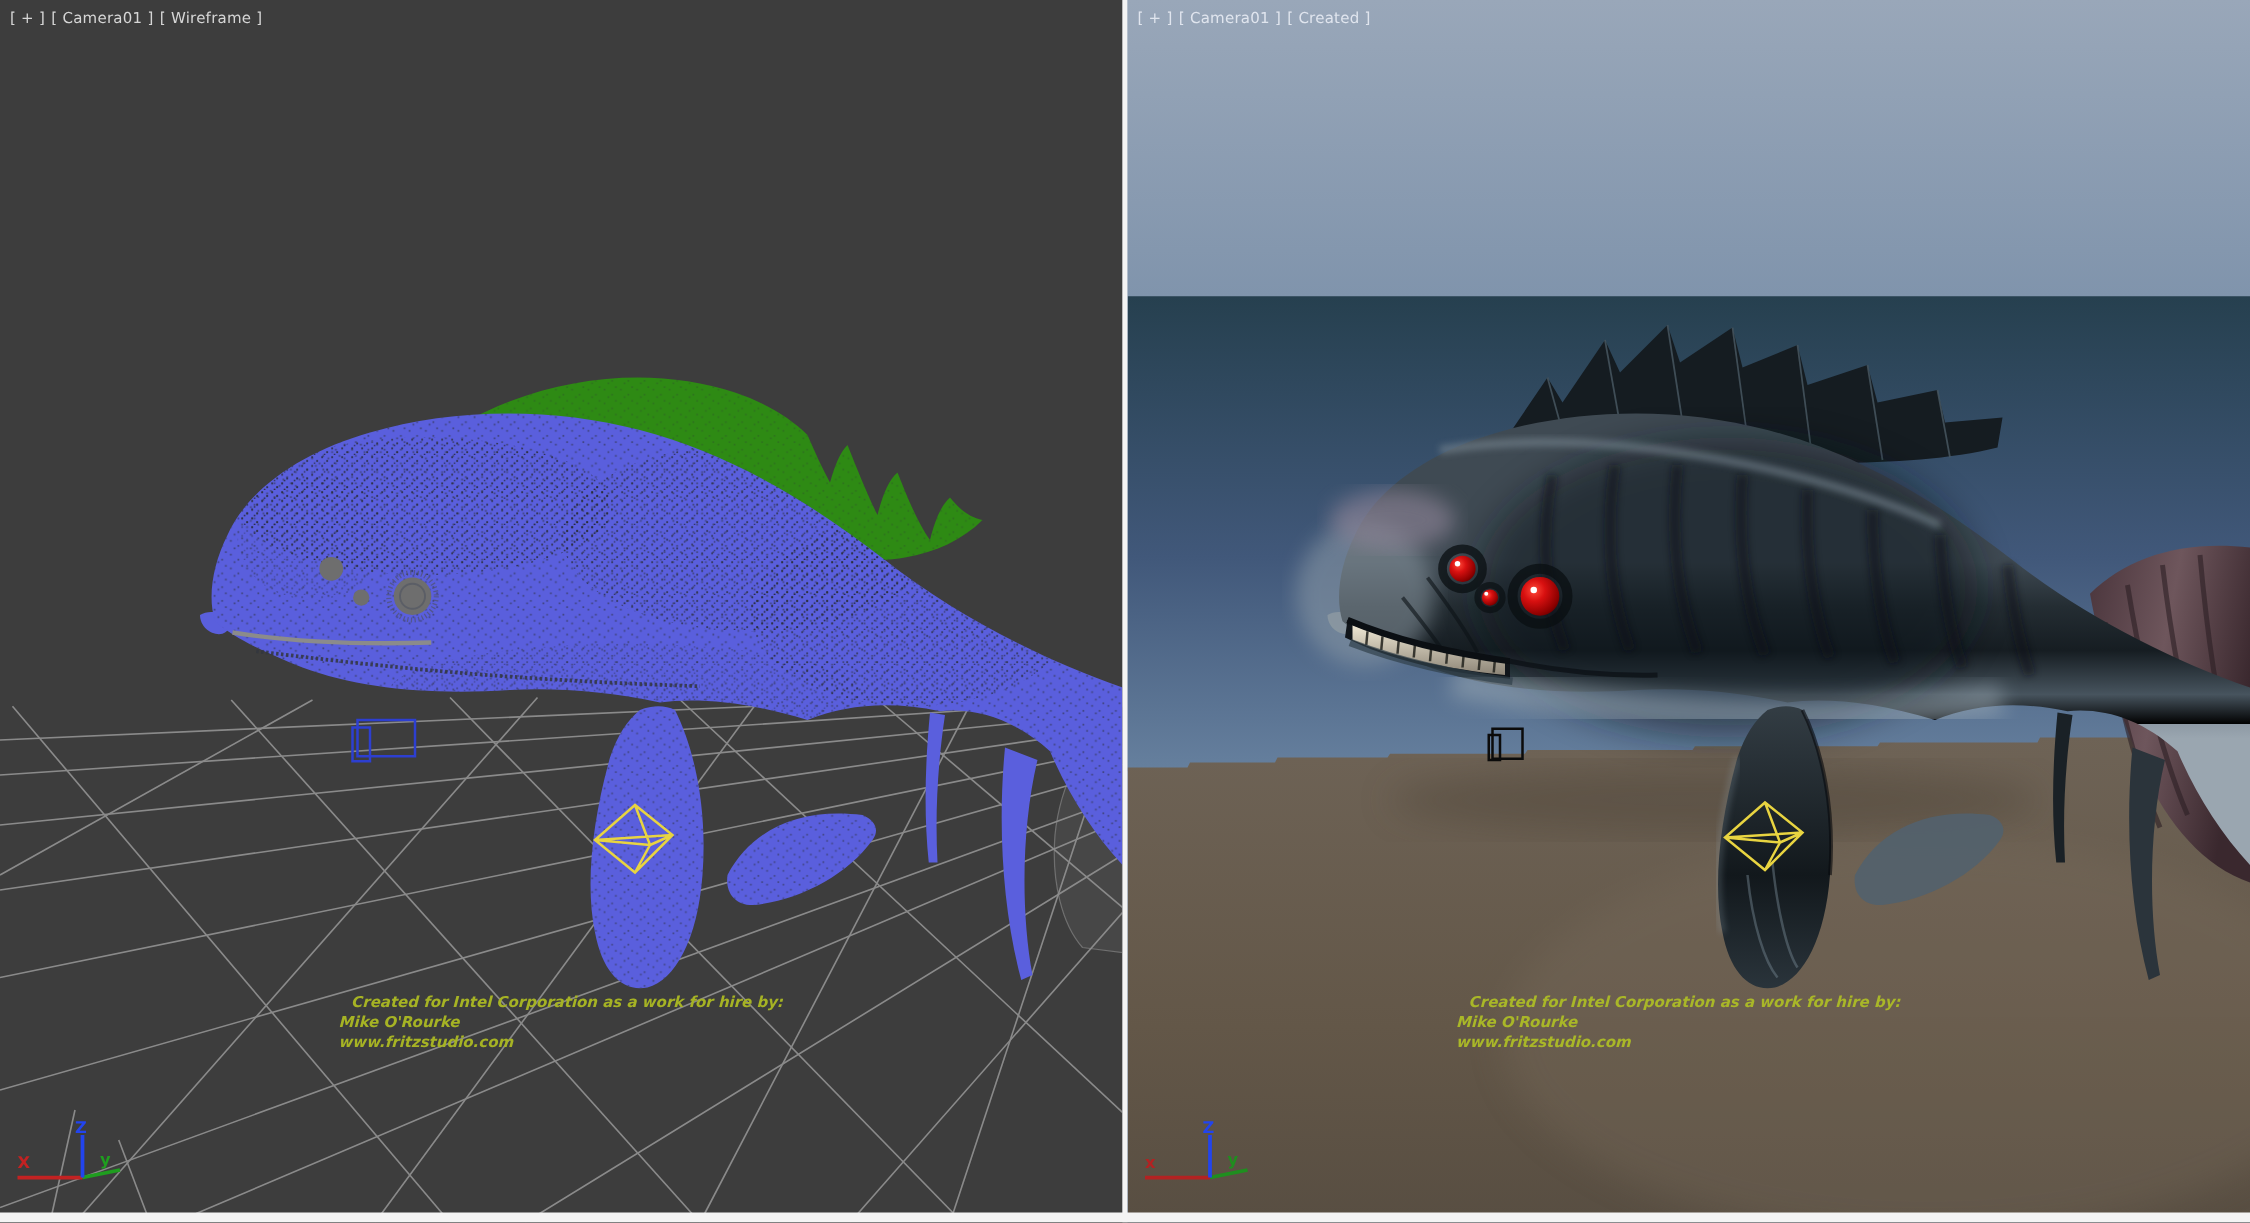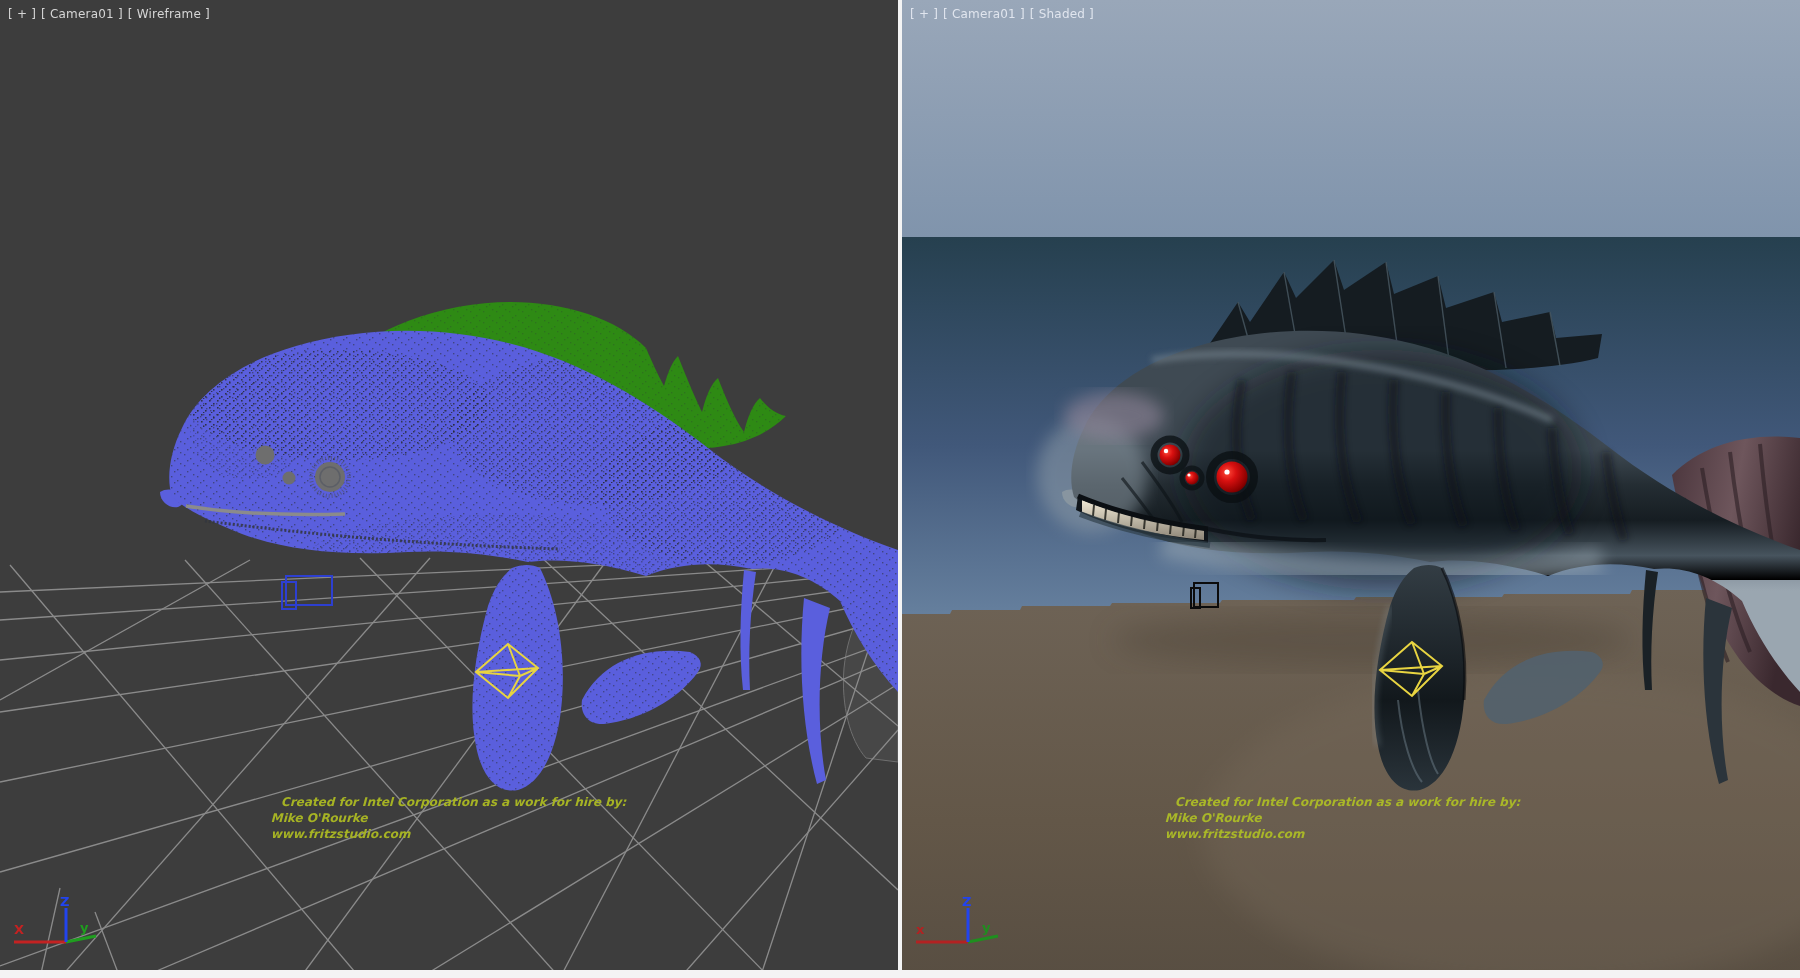--- a/index.html
+++ b/index.html
@@ -350,18 +350,18 @@
         <path d="M66,942 L66,908" stroke="#2244ee"></path>
         <text x="14" y="934" stroke="none" fill="#b32222" font-size="13" font-weight="bold">x</text>
         <text x="80" y="932" stroke="none" fill="#1f8e1f" font-size="13" font-weight="bold">y</text>
         <text x="60" y="906" stroke="none" fill="#2244ee" font-size="13" font-weight="bold">Z</text>
       </g>
     </svg>
 
     <div class="vp-label">
       <span>[ + ]</span>
       <span>[ Camera01 ]</span>
-      <span>[ Shaded ]</span>
+      <span>[ Created ]</span>
     </div>
   </section>
 
   <div class="bottom-strip"></div>
 </div>
 
 </body></html>

